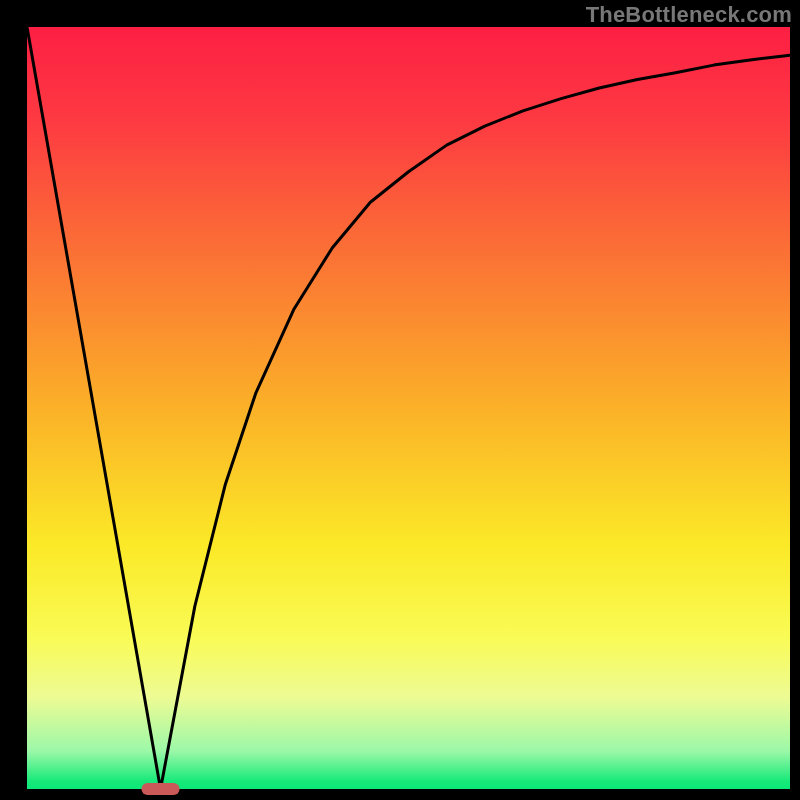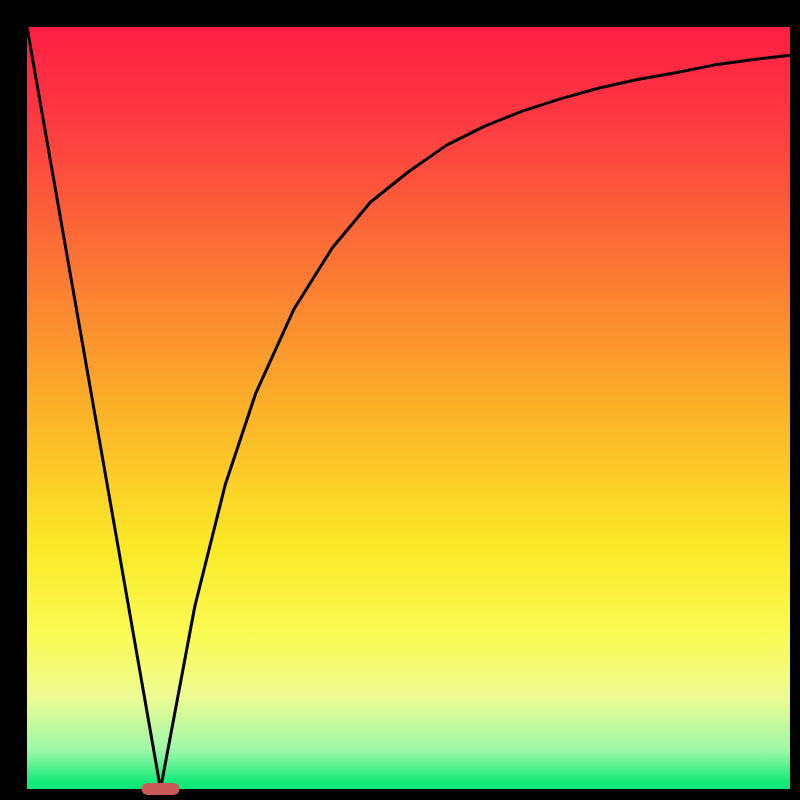--- a/index.html
+++ b/index.html
@@ -30,20 +30,21 @@
   svg {
     position: absolute;
     top: 0;
     left: 0;
   }
 </style>
 </head>
 <body>
 
 <div class="chart-frame">
+  <div class="watermark">TheBottleneck.com</div>
 
   <svg id="chart-svg" width="800" height="800" viewBox="0 0 800 800">
     <defs>
       <linearGradient id="bg-grad" x1="0" y1="0" x2="0" y2="1">
           <stop offset="0%" stop-color="#fd1f43"></stop>
           <stop offset="12%" stop-color="#fd3942"></stop>
           <stop offset="30%" stop-color="#fb7235"></stop>
           <stop offset="50%" stop-color="#fbb128"></stop>
           <stop offset="68%" stop-color="#fbe927"></stop>
           <stop offset="80%" stop-color="#f9fb55"></stop>

